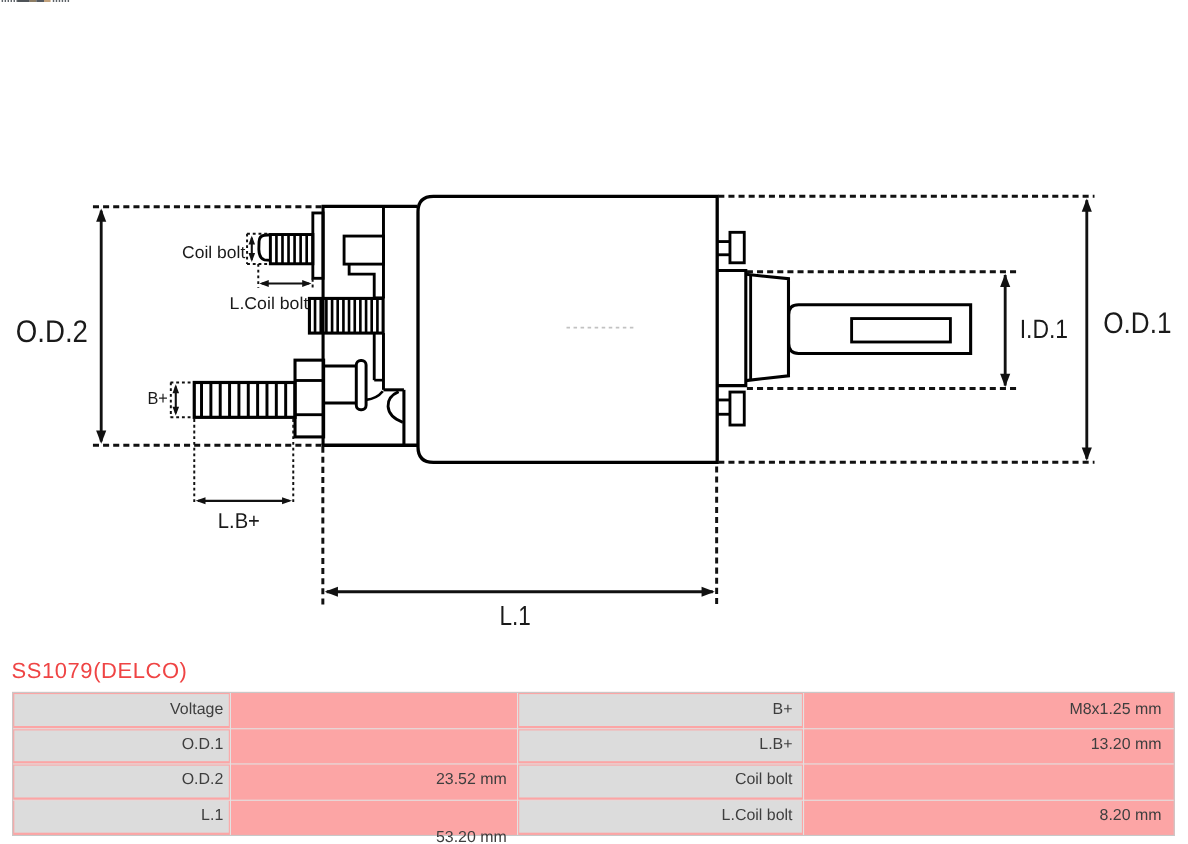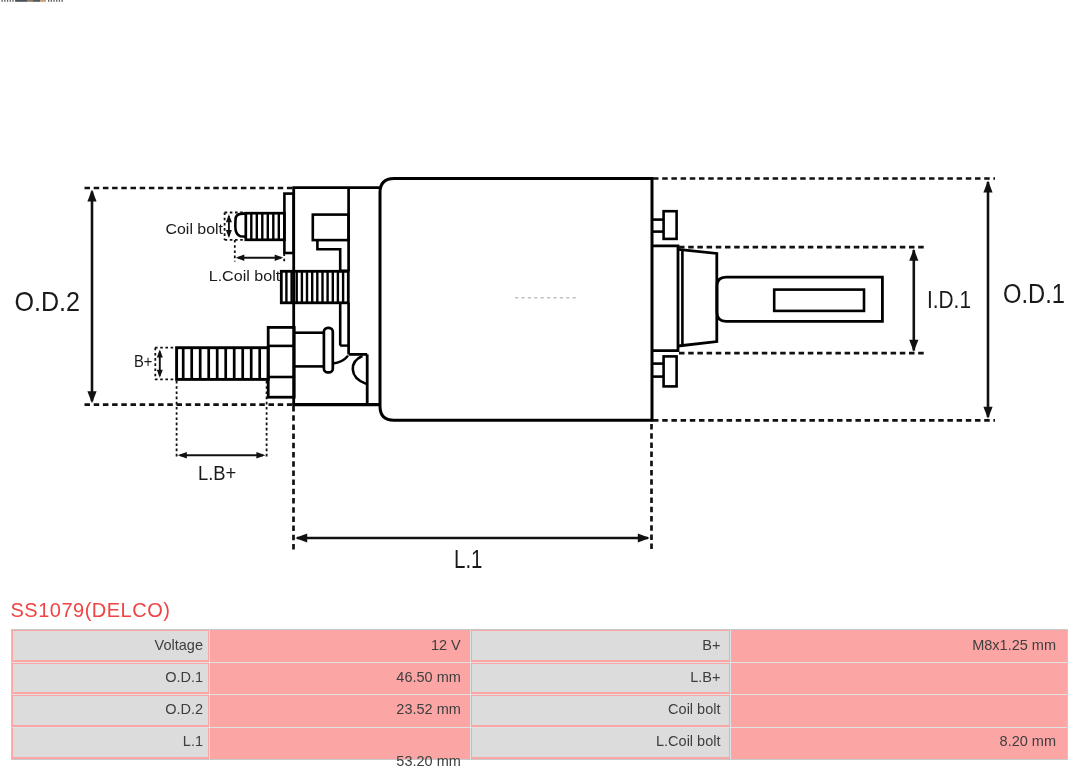--- a/index.html
+++ b/index.html
@@ -229,30 +229,29 @@
 </svg>
 
 <div id="ttl">SS1079(DELCO)</div>
 
 <div id="tbl">
 
 <div class="gc" style="top:1.6px;left:1.5px;width:194.5px;"></div>
 
 <div class="gc" style="top:1.6px;left:460.5px;width:256.5px;"></div>
 <div class="ct" style="top:6.8px;left:1.5px;width:190px;">Voltage</div>
-<div class="ct" style="top:6.8px;left:200px;width:249.3px;">12 V</div>
 <div class="ct" style="top:6.8px;left:465px;width:244px;">B+</div>
 <div class="ct" style="top:6.8px;left:740px;width:304.5px;">M8x1.25 mm</div>
 
 <div class="gc" style="top:33.9px;left:1.5px;width:194.5px;"></div>
 
 <div class="gc" style="top:33.9px;left:460.5px;width:256.5px;"></div>
 <div class="ct" style="top:39.1px;left:1.5px;width:190px;">O.D.1</div>
-<div class="ct" style="top:39.1px;left:200px;width:249.3px;">46.50 mm</div>
 <div class="ct" style="top:39.1px;left:465px;width:244px;">L.B+</div>
+<div class="ct" style="top:39.1px;left:740px;width:304.5px;">13.20 mm</div>
 
 <div class="gc" style="top:66.2px;left:1.5px;width:194.5px;"></div>
 
 <div class="gc" style="top:66.2px;left:460.5px;width:256.5px;"></div>
 <div class="ct" style="top:71.4px;left:1.5px;width:190px;">O.D.2</div>
 <div class="ct" style="top:71.4px;left:200px;width:249.3px;">23.52 mm</div>
 <div class="ct" style="top:71.4px;left:465px;width:244px;">Coil bolt</div>
 
 <div class="gc" style="top:98.5px;left:1.5px;width:194.5px;"></div>
 

